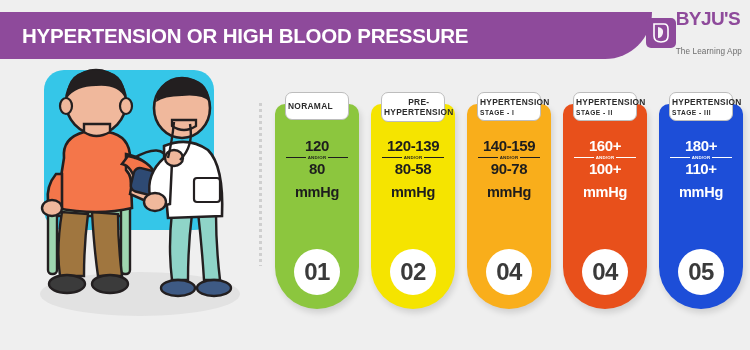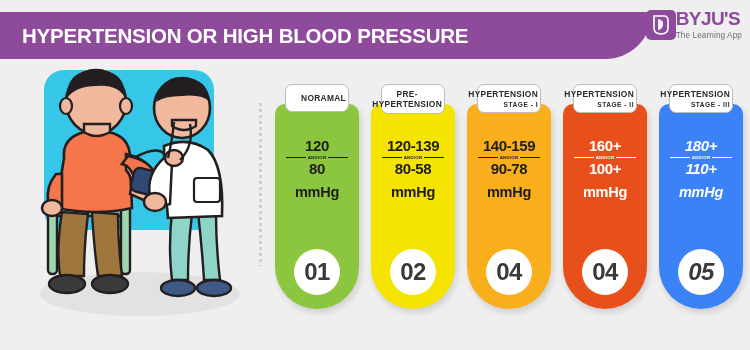--- a/index.html
+++ b/index.html
@@ -37,21 +37,21 @@
     background: #8e4a9b;
     display: flex; align-items: center; justify-content: center;
   }
   .logo-mark svg { display: block; }
   .logo-text { display: flex; flex-direction: column; line-height: 1; }
   .logo-name {
     color: #8e4a9b; font-size: 19px; font-weight: bold;
     letter-spacing: -0.6px;
   }
   .logo-tag {
-    color: #6d6d6d; font-size: 8.2px; margin-top: 4px; letter-spacing: 0.1px;
+    color: #6d6d6d; font-size: 8.2px; margin-top: 20px; letter-spacing: 0.1px;
   }
 
   
   .illustration { position: absolute; left: 22px; top: 62px; width: 230px; height: 275px; }
   .illus-svg { display: block; }
 
   
   .divider {
     position: absolute; left: 259px; top: 103px;
     width: 3px; height: 163px;
@@ -60,26 +60,26 @@
   }
 
   
   .cards { position: absolute; left: 272px; top: 80px; width: 478px; height: 260px; }
   .card-col {
     position: absolute; top: 0; width: 90px; height: 260px;
   }
   .tab {
     position: relative; z-index: 3;
     width: 64px; min-height: 28px;
-    margin: 4px auto;
+    margin: 12px auto;
     background: #ffffff;
     border: 1.2px solid #bdbdbd;
     border-radius: 7px;
     display: flex; flex-direction: column;
-    align-items: flex-end; justify-content: center;
+    align-items: flex-start; justify-content: center;
     padding: 4px 2px;
   }
   .tab-label {
     color: #2b2b2b; font-size: 8.4px; font-weight: bold;
     letter-spacing: 0.3px; text-align: center; line-height: 1.2;
     white-space: pre-line;
   }
   .tab-sub {
     color: #2b2b2b; font-size: 6.6px; font-weight: bold;
     letter-spacing: 0.5px; text-align: center; margin-top: 1.5px;
@@ -284,21 +284,21 @@
           <div class="num-circle">
             <span>04</span>
           </div>
         </div>
       </div>
       <div class="card-col" style="left: 384px;">
         <div class="tab">
           <div class="tab-label">HYPERTENSION</div>
           <div class="tab-sub">STAGE - III</div>
         </div>
-        <div class="card-body" style="background: #3b82f6; color: rgb(255, 255, 255); font-style: italic;">
+        <div class="card-body" style="background: #1d4ed8; color: rgb(255, 255, 255);">
           <div class="notch" style="border-bottom: 11px solid rgb(184, 28, 33);"></div>
           <div class="val-top">180+</div>
           <div class="andor-row">
             <div class="andor-line" style="background: rgb(255, 255, 255);"></div>
             <div class="andor-text">AND/OR</div>
             <div class="andor-line" style="background: rgb(255, 255, 255);"></div>
           </div>
           <div class="val-bot">110+</div>
           <div class="unit">mmHg</div>
           <div class="num-circle">

